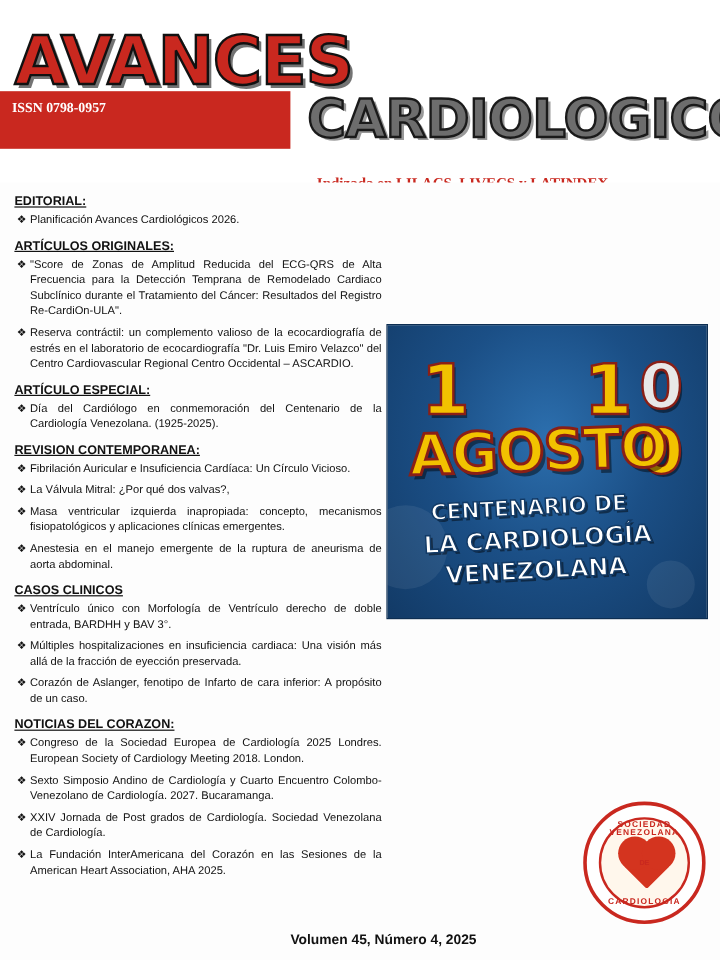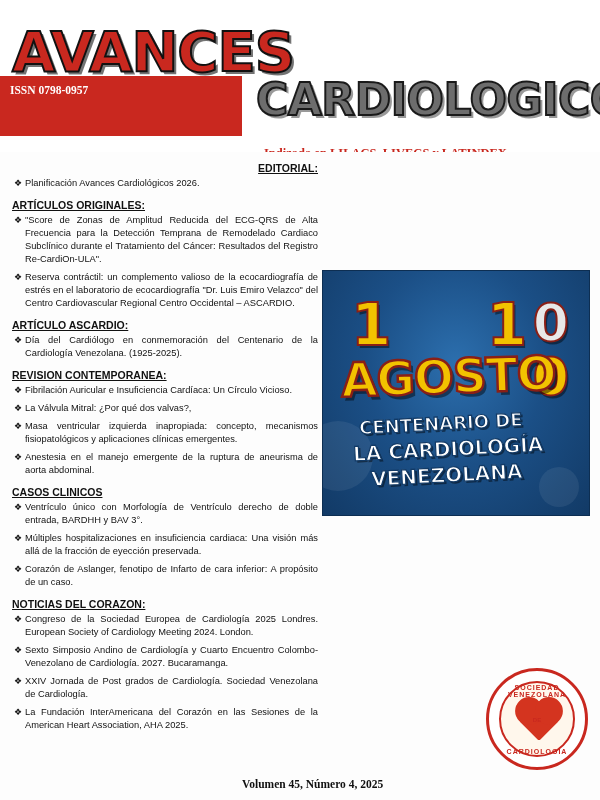--- a/index.html
+++ b/index.html
@@ -73,21 +73,21 @@
     color: #c9281f;
     font-family: "Liberation Serif", serif;
   }
 
   
   .issn-band {
     position: absolute;
     left: 0;
     top: 76px;
     width: 242px;
-    height: 60px;
+    height: 48px;
     background: #c9281f;
     color: #ffffff;
     padding: 6px 0 0 10px;
     box-sizing: border-box;
   }
   .issn-band div {
     font-size: 11.5px;
     font-weight: bold;
     line-height: 16px;
     font-family: "Liberation Serif", serif;
@@ -107,21 +107,21 @@
     width: 306px;
   }
   .sec-head {
     font-size: 10.5px;
     font-weight: bold;
     color: #111;
     text-decoration: underline;
     margin: 9px 0 3px 0;
     font-family: "Liberation Sans", sans-serif;
   }
-  .sec-head.first { margin-top: 0; text-align: right; }
+  .sec-head.first { margin-top: 0; }
 
   .entry {
     display: flex;
     align-items: flex-start;
     margin: 0 0 5px 0;
   }
   .bullet {
     flex: 0 0 auto;
     color: #111;
     font-size: 9px;
@@ -269,21 +269,21 @@
   }
 
   
   .volume {
     position: absolute;
     left: 242px;
     top: 778px;
     font-size: 11.5px;
     font-weight: bold;
     color: #111;
-    font-family: Liberation Serif, serif;
+    font-family: Liberation Sans, sans-serif;
   }
 </style>
 </head>
 <body>
 
 <div class="page">
 
   <div class="masthead">
     <div class="avances">AVANCES</div>
     <div class="cardiologicos">CARDIOLOGICOS</div>
@@ -303,21 +303,21 @@
         </div>
         <div class="sec-head">ARTÍCULOS ORIGINALES:</div>
         <div class="entry">
           <span class="bullet">❖</span>
           <span class="entry-text">"Score de Zonas de Amplitud Reducida del ECG-QRS de Alta Frecuencia para la Detección Temprana de Remodelado Cardiaco Subclínico durante el Tratamiento del Cáncer: Resultados del Registro Re-CardiOn-ULA".</span>
         </div>
         <div class="entry">
           <span class="bullet">❖</span>
           <span class="entry-text">Reserva contráctil: un complemento valioso de la ecocardiografía de estrés en el laboratorio de ecocardiografía "Dr. Luis Emiro Velazco" del Centro Cardiovascular Regional Centro Occidental – ASCARDIO.</span>
         </div>
-        <div class="sec-head">ARTÍCULO ASCARDIO:</div>
+        <div class="sec-head">ARTÍCULO ESPECIAL:</div>
         <div class="entry">
           <span class="bullet">❖</span>
           <span class="entry-text">Día del Cardiólogo en conmemoración del Centenario de la Cardiología Venezolana.    (1925-2025).</span>
         </div>
         <div class="sec-head">REVISION CONTEMPORANEA:</div>
         <div class="entry">
           <span class="bullet">❖</span>
           <span class="entry-text">Fibrilación Auricular e Insuficiencia Cardíaca: Un Círculo Vicioso.</span>
         </div>
         <div class="entry">
@@ -341,21 +341,21 @@
           <span class="bullet">❖</span>
           <span class="entry-text">Múltiples hospitalizaciones en insuficiencia cardiaca: Una visión más allá de la fracción de eyección preservada.</span>
         </div>
         <div class="entry">
           <span class="bullet">❖</span>
           <span class="entry-text">Corazón de Aslanger, fenotipo de Infarto de cara inferior: A propósito de un caso.</span>
         </div>
         <div class="sec-head">NOTICIAS DEL CORAZON:</div>
         <div class="entry">
           <span class="bullet">❖</span>
-          <span class="entry-text">Congreso de la Sociedad Europea de Cardiología 2025 Londres. European Society of Cardiology Meeting 2024. London.</span>
+          <span class="entry-text">Congreso de la Sociedad Europea de Cardiología 2025 Londres. European Society of Cardiology Meeting 2018. London.</span>
         </div>
         <div class="entry">
           <span class="bullet">❖</span>
           <span class="entry-text">Sexto Simposio Andino de Cardiología y Cuarto Encuentro Colombo-Venezolano de Cardiología. 2027. Bucaramanga.</span>
         </div>
         <div class="entry">
           <span class="bullet">❖</span>
           <span class="entry-text">XXIV Jornada de Post grados  de Cardiología. Sociedad Venezolana de Cardiología.</span>
         </div>
         <div class="entry">

